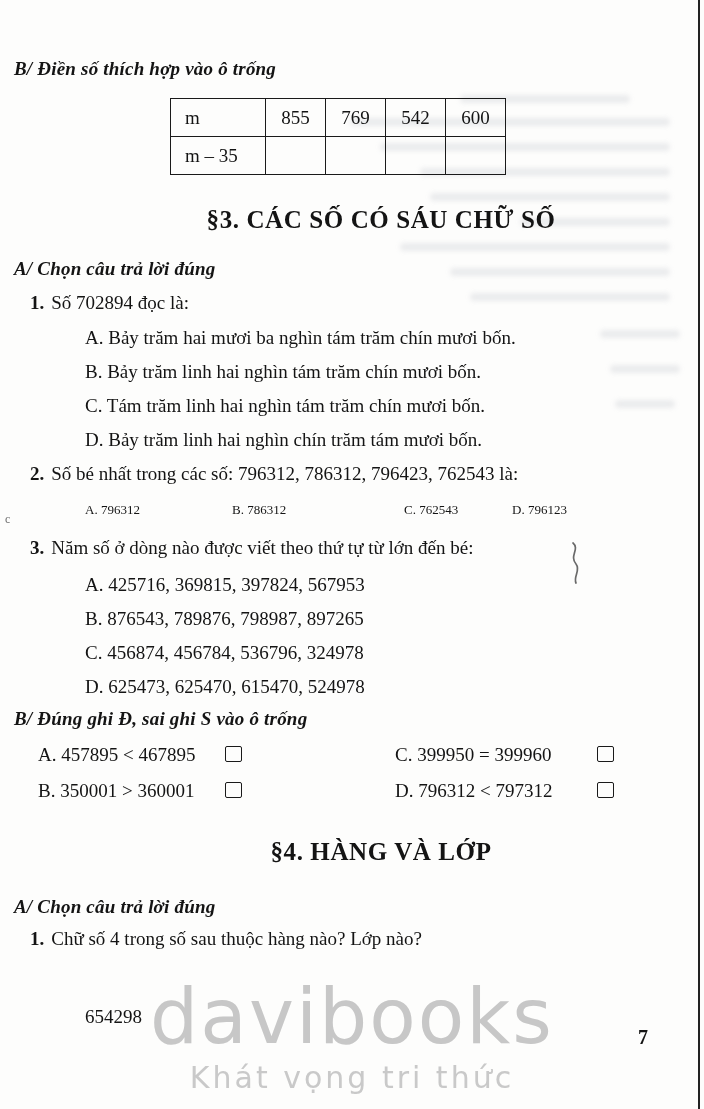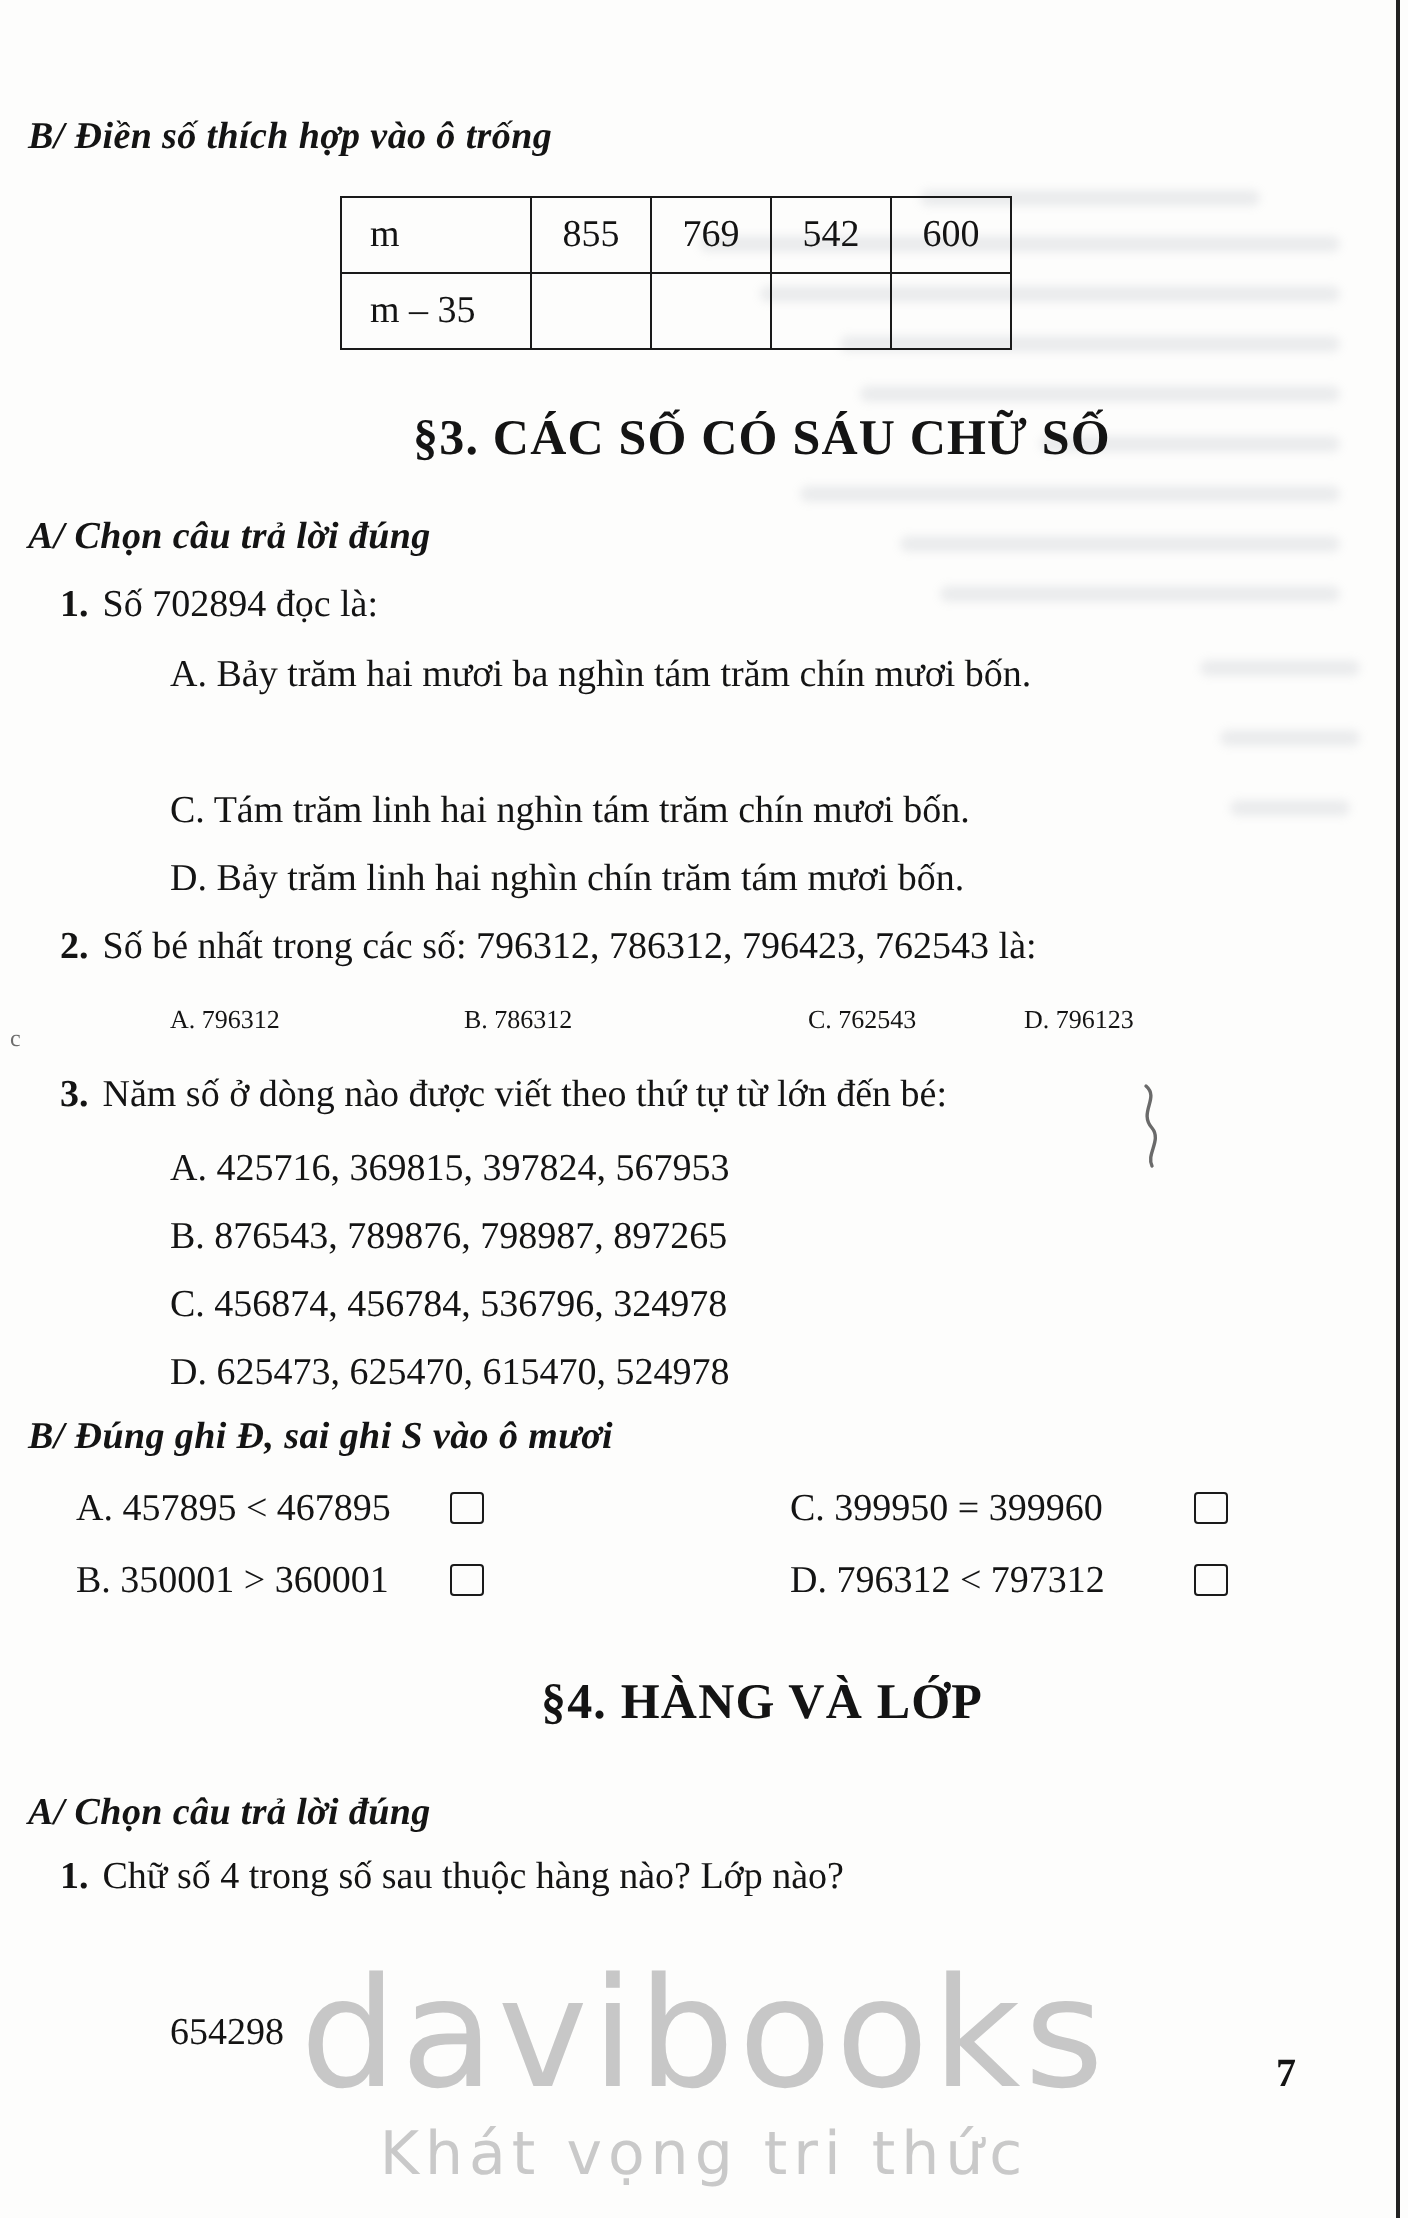--- a/index.html
+++ b/index.html
@@ -89,40 +89,41 @@
     </table>
 
   <div class="section-title" style="top:206px;">§3. CÁC SỐ CÓ SÁU CHỮ SỐ</div>
 
   <div class="part-heading" style="top:258px;">A/ Chọn câu trả lời đúng</div>
 
   <div class="question" style="top:292px;">
     <span class="q-num">1.</span><span>Số 702894 đọc là:</span>
   </div>
   <div class="option" style="top:327px;text-align:center;">A. Bảy trăm hai mươi ba nghìn tám trăm chín mươi bốn.</div>
+  <div class="option" style="top:361px;">B. Bảy trăm linh hai nghìn tám trăm chín mươi bốn.</div>
   <div class="option" style="top:395px;">C. Tám trăm linh hai nghìn tám trăm chín mươi bốn.</div>
   <div class="option" style="top:429px;">D. Bảy trăm linh hai nghìn chín trăm tám mươi bốn.</div>
 
   <div class="question" style="top:463px;">
     <span class="q-num">2.</span><span>Số bé nhất trong các số: 796312, 786312, 796423, 762543 là:</span>
   </div>
   <span class="inline-opt" style="left:85px;  top:502px;">A. 796312</span>
   <span class="inline-opt" style="left:232px; top:502px;">B. 786312</span>
   <span class="inline-opt" style="left:368px; top:502px;margin-left:36px;">C. 762543</span>
   <span class="inline-opt" style="left:512px; top:502px;">D. 796123</span>
 
   <div class="question" style="top:537px;">
     <span class="q-num">3.</span><span>Năm số ở dòng nào được viết theo thứ tự từ lớn đến bé:</span>
   </div>
   <div class="option" style="top:574px;">A. 425716, 369815, 397824, 567953</div>
   <div class="option" style="top:608px;">B. 876543, 789876, 798987, 897265</div>
   <div class="option" style="top:642px;">C. 456874, 456784, 536796, 324978</div>
   <div class="option" style="top:676px;">D. 625473, 625470, 615470, 524978</div>
 
-  <div class="part-heading" style="top:708px;">B/ Đúng ghi Đ, sai ghi S vào ô mươi</div>
+  <div class="part-heading" style="top:708px;">B/ Đúng ghi Đ, sai ghi S vào ô trống</div>
 
   <span class="tf-item" style="left:38px;  top:744px;">A. 457895 &lt; 467895</span>
   <span class="cbx" style="left:225px; top:746px;"></span>
   <span class="tf-item" style="left:395px; top:744px;">C. 399950 = 399960</span>
   <span class="cbx" style="left:597px; top:746px;"></span>
 
   <span class="tf-item" style="left:38px;  top:780px;">B. 350001 &gt; 360001</span>
   <span class="cbx" style="left:225px; top:782px;"></span>
   <span class="tf-item" style="left:395px; top:780px;">D. 796312 &lt; 797312</span>
   <span class="cbx" style="left:597px; top:782px;"></span>

